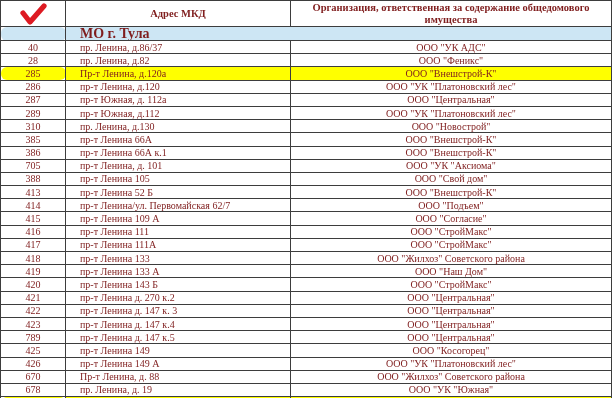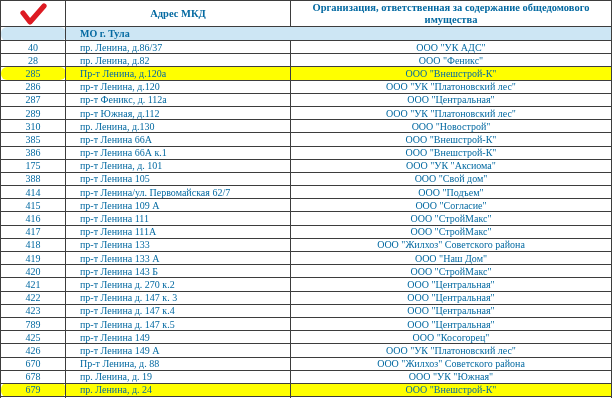--- a/index.html
+++ b/index.html
@@ -2,21 +2,21 @@
 <html style="--hl: #ffff00; --section-bg: #cde6f4;"><head>
 <meta charset="utf-8">
 <style>
   html, body { margin: 0; padding: 0; }
   .page {
     width: 612px;
     height: 398px;
     overflow: hidden;
     background: #ffffff;
     font-family: "Liberation Serif", serif;
-    color: #0369a1;
+    color: #7f1d1d;
     position: relative;
   }
   table {
     border-collapse: collapse;
     table-layout: fixed;
     width: 611px;
   }
   col.c1 { width: 65px; }
   col.c2 { width: 225px; }
   col.c3 { width: 321px; }
@@ -36,21 +36,21 @@
   }
   th.org-h {
     white-space: normal;
     line-height: 11.5px;
     padding: 0 14px;
   }
   tr.section-row { height: 14px; }
   tr.section-row td {
     background: var(--section-bg, #cde6f4);
     font-weight: bold;
-    font-size: 10px;
+    font-size: 14px;
     text-align: center;
     line-height: 12px;
     font-family: Liberation Serif, serif;
   }
   tbody tr.data-row { height: 13.2px; }
   tbody td {
     font-size: 10px;
     line-height: 11px;
   }
   tbody td:nth-child(1) { text-align: center; border-radius: 6px; }
@@ -109,21 +109,21 @@
           <td>Пр-т Ленина, д.120а</td>
           <td>ООО "Внешстрой-К"</td>
         </tr>
         <tr class="data-row">
           <td>286</td>
           <td>пр-т Ленина, д.120</td>
           <td>ООО "УК "Платоновский лес"</td>
         </tr>
         <tr class="data-row">
           <td>287</td>
-          <td>пр-т Феникс, д. 112а</td>
+          <td>пр-т Южная, д. 112а</td>
           <td>ООО "Центральная"</td>
         </tr>
         <tr class="data-row">
           <td>289</td>
           <td>пр-т Южная, д.112</td>
           <td>ООО "УК "Платоновский лес"</td>
         </tr>
         <tr class="data-row">
           <td>310</td>
           <td>пр. Ленина, д.130</td>
@@ -133,28 +133,33 @@
           <td>385</td>
           <td>пр-т Ленина 66А</td>
           <td>ООО "Внешстрой-К"</td>
         </tr>
         <tr class="data-row">
           <td>386</td>
           <td>пр-т Ленина 66А к.1</td>
           <td>ООО "Внешстрой-К"</td>
         </tr>
         <tr class="data-row">
-          <td>175</td>
+          <td>705</td>
           <td>пр-т Ленина, д. 101</td>
           <td>ООО "УК "Аксиома"</td>
         </tr>
         <tr class="data-row">
           <td>388</td>
           <td>пр-т Ленина 105</td>
           <td>ООО "Свой дом"</td>
+        </tr>
+        <tr class="data-row">
+          <td>413</td>
+          <td>пр-т Ленина 52 Б</td>
+          <td>ООО "Внешстрой-К"</td>
         </tr>
         <tr class="data-row">
           <td>414</td>
           <td>пр-т Ленина/ул. Первомайская 62/7</td>
           <td>ООО "Подъем"</td>
         </tr>
         <tr class="data-row">
           <td>415</td>
           <td>пр-т Ленина 109 А</td>
           <td>ООО "Согласие"</td>

